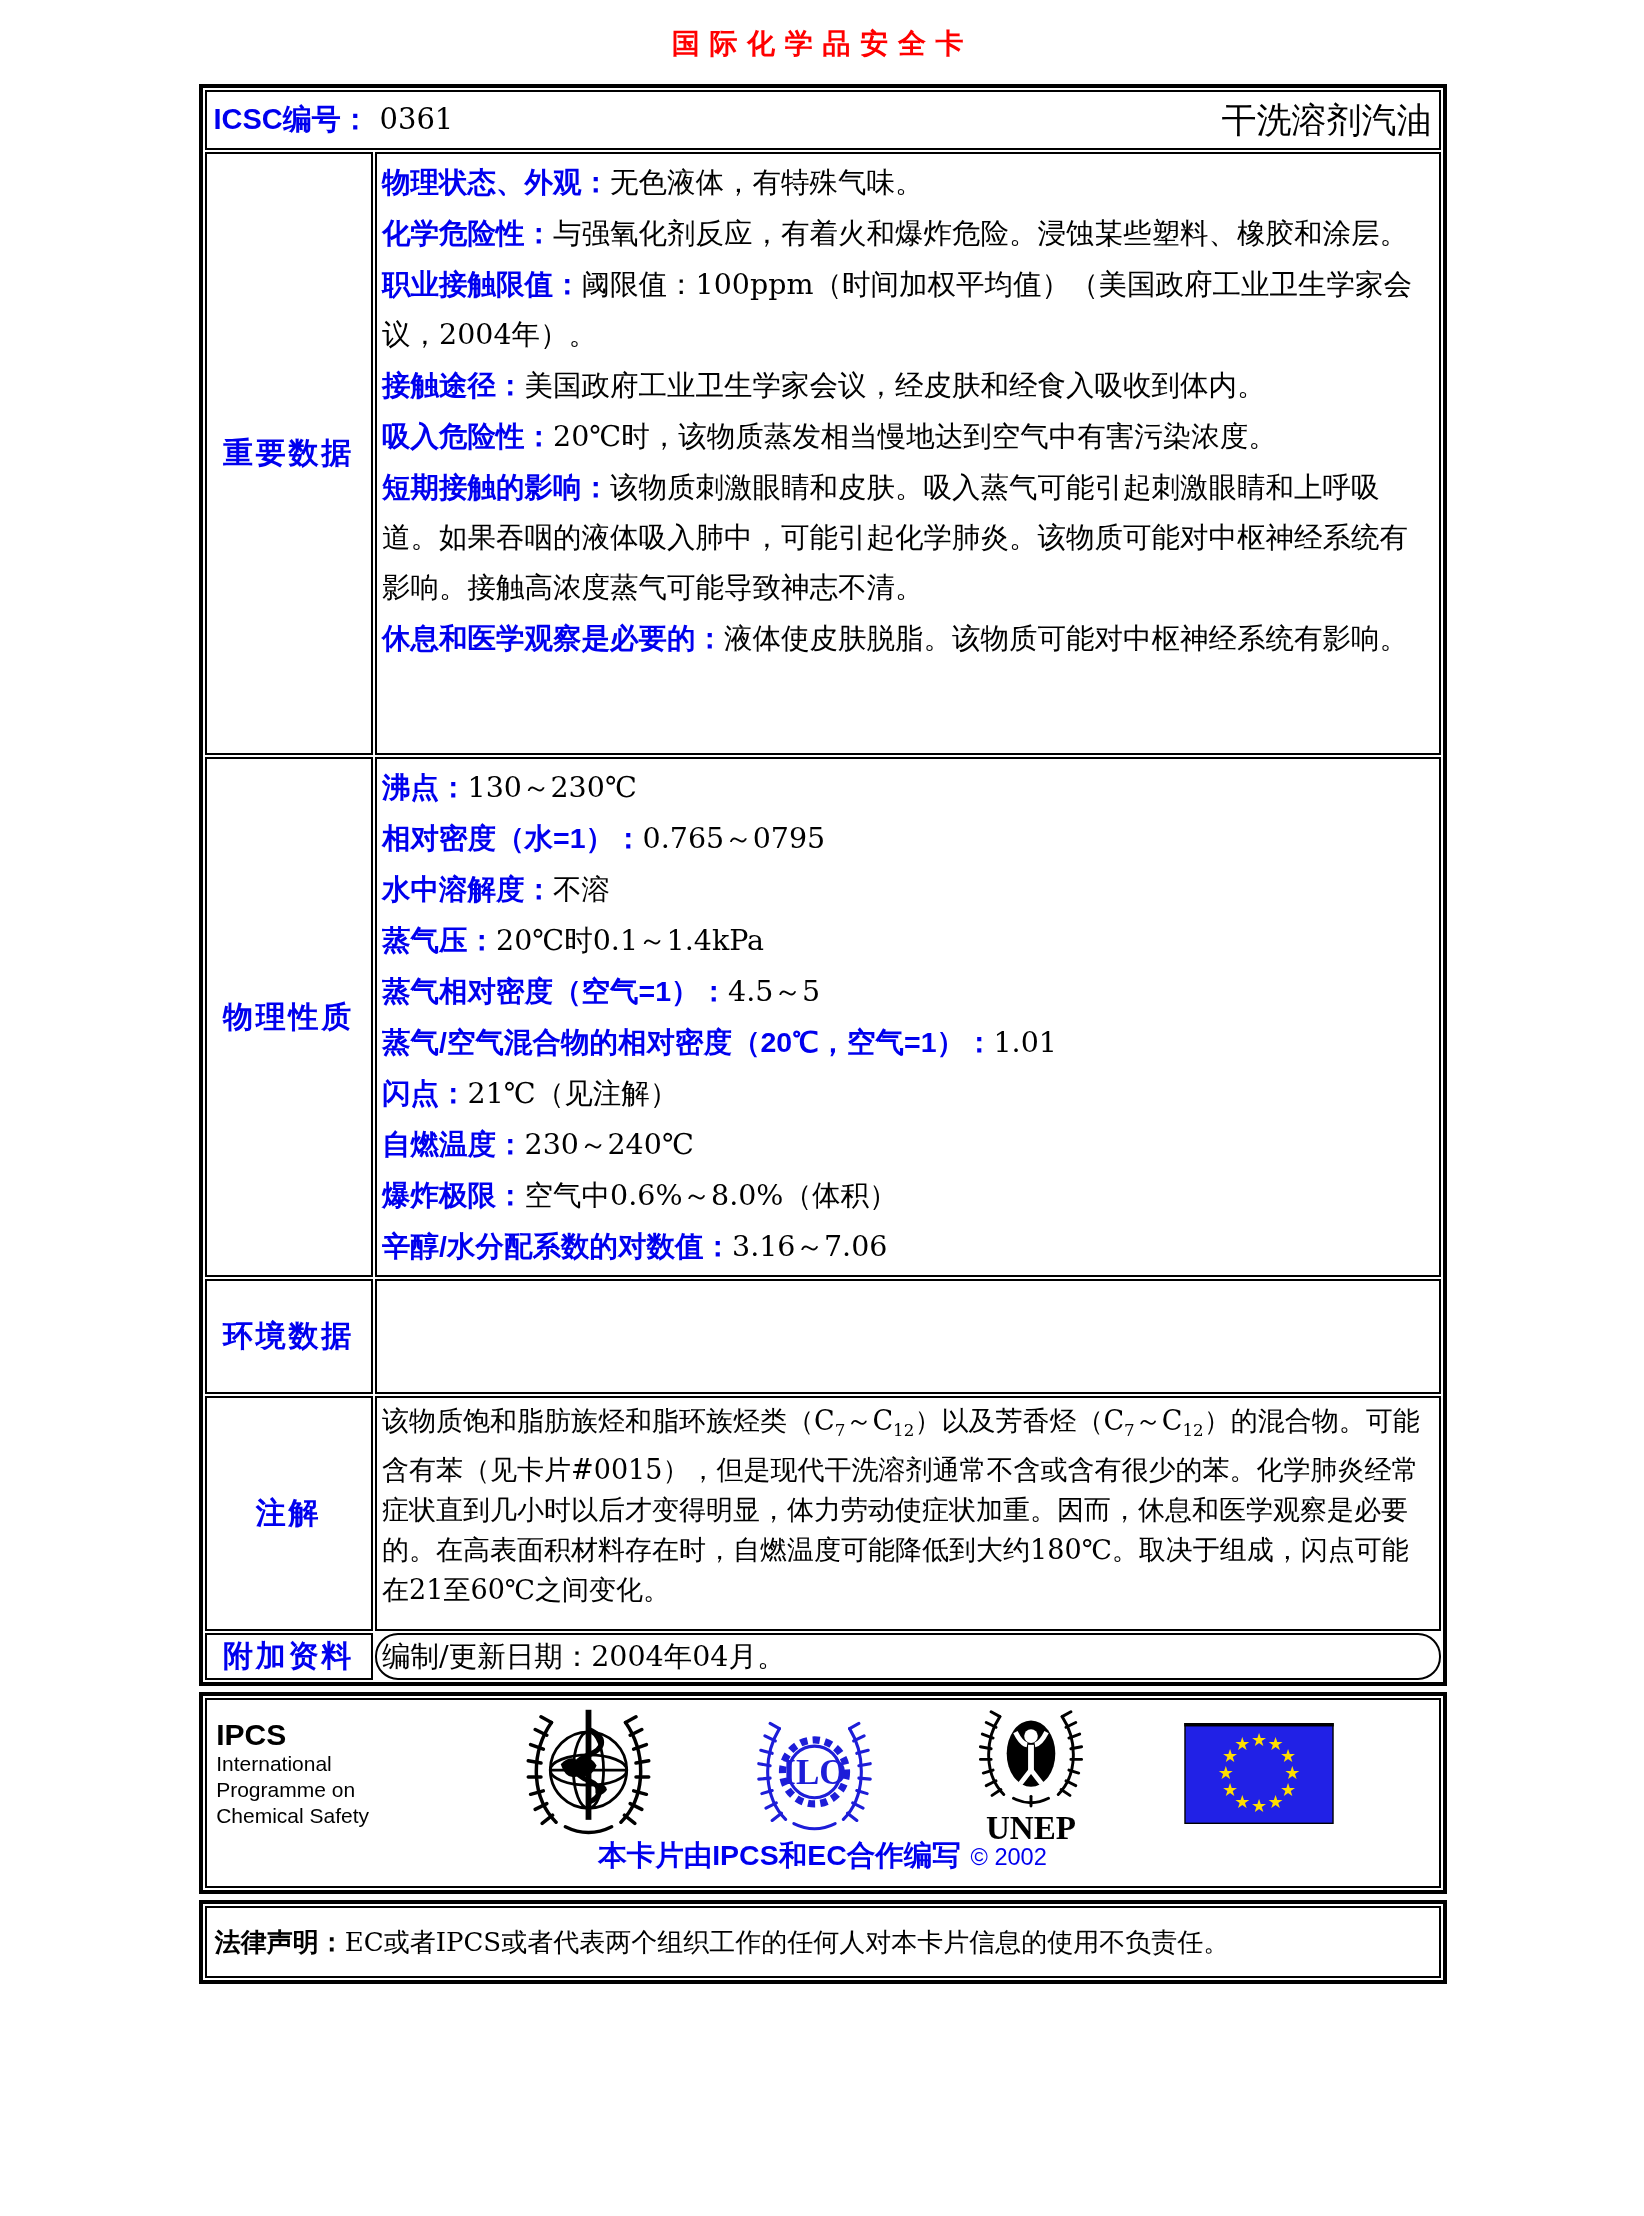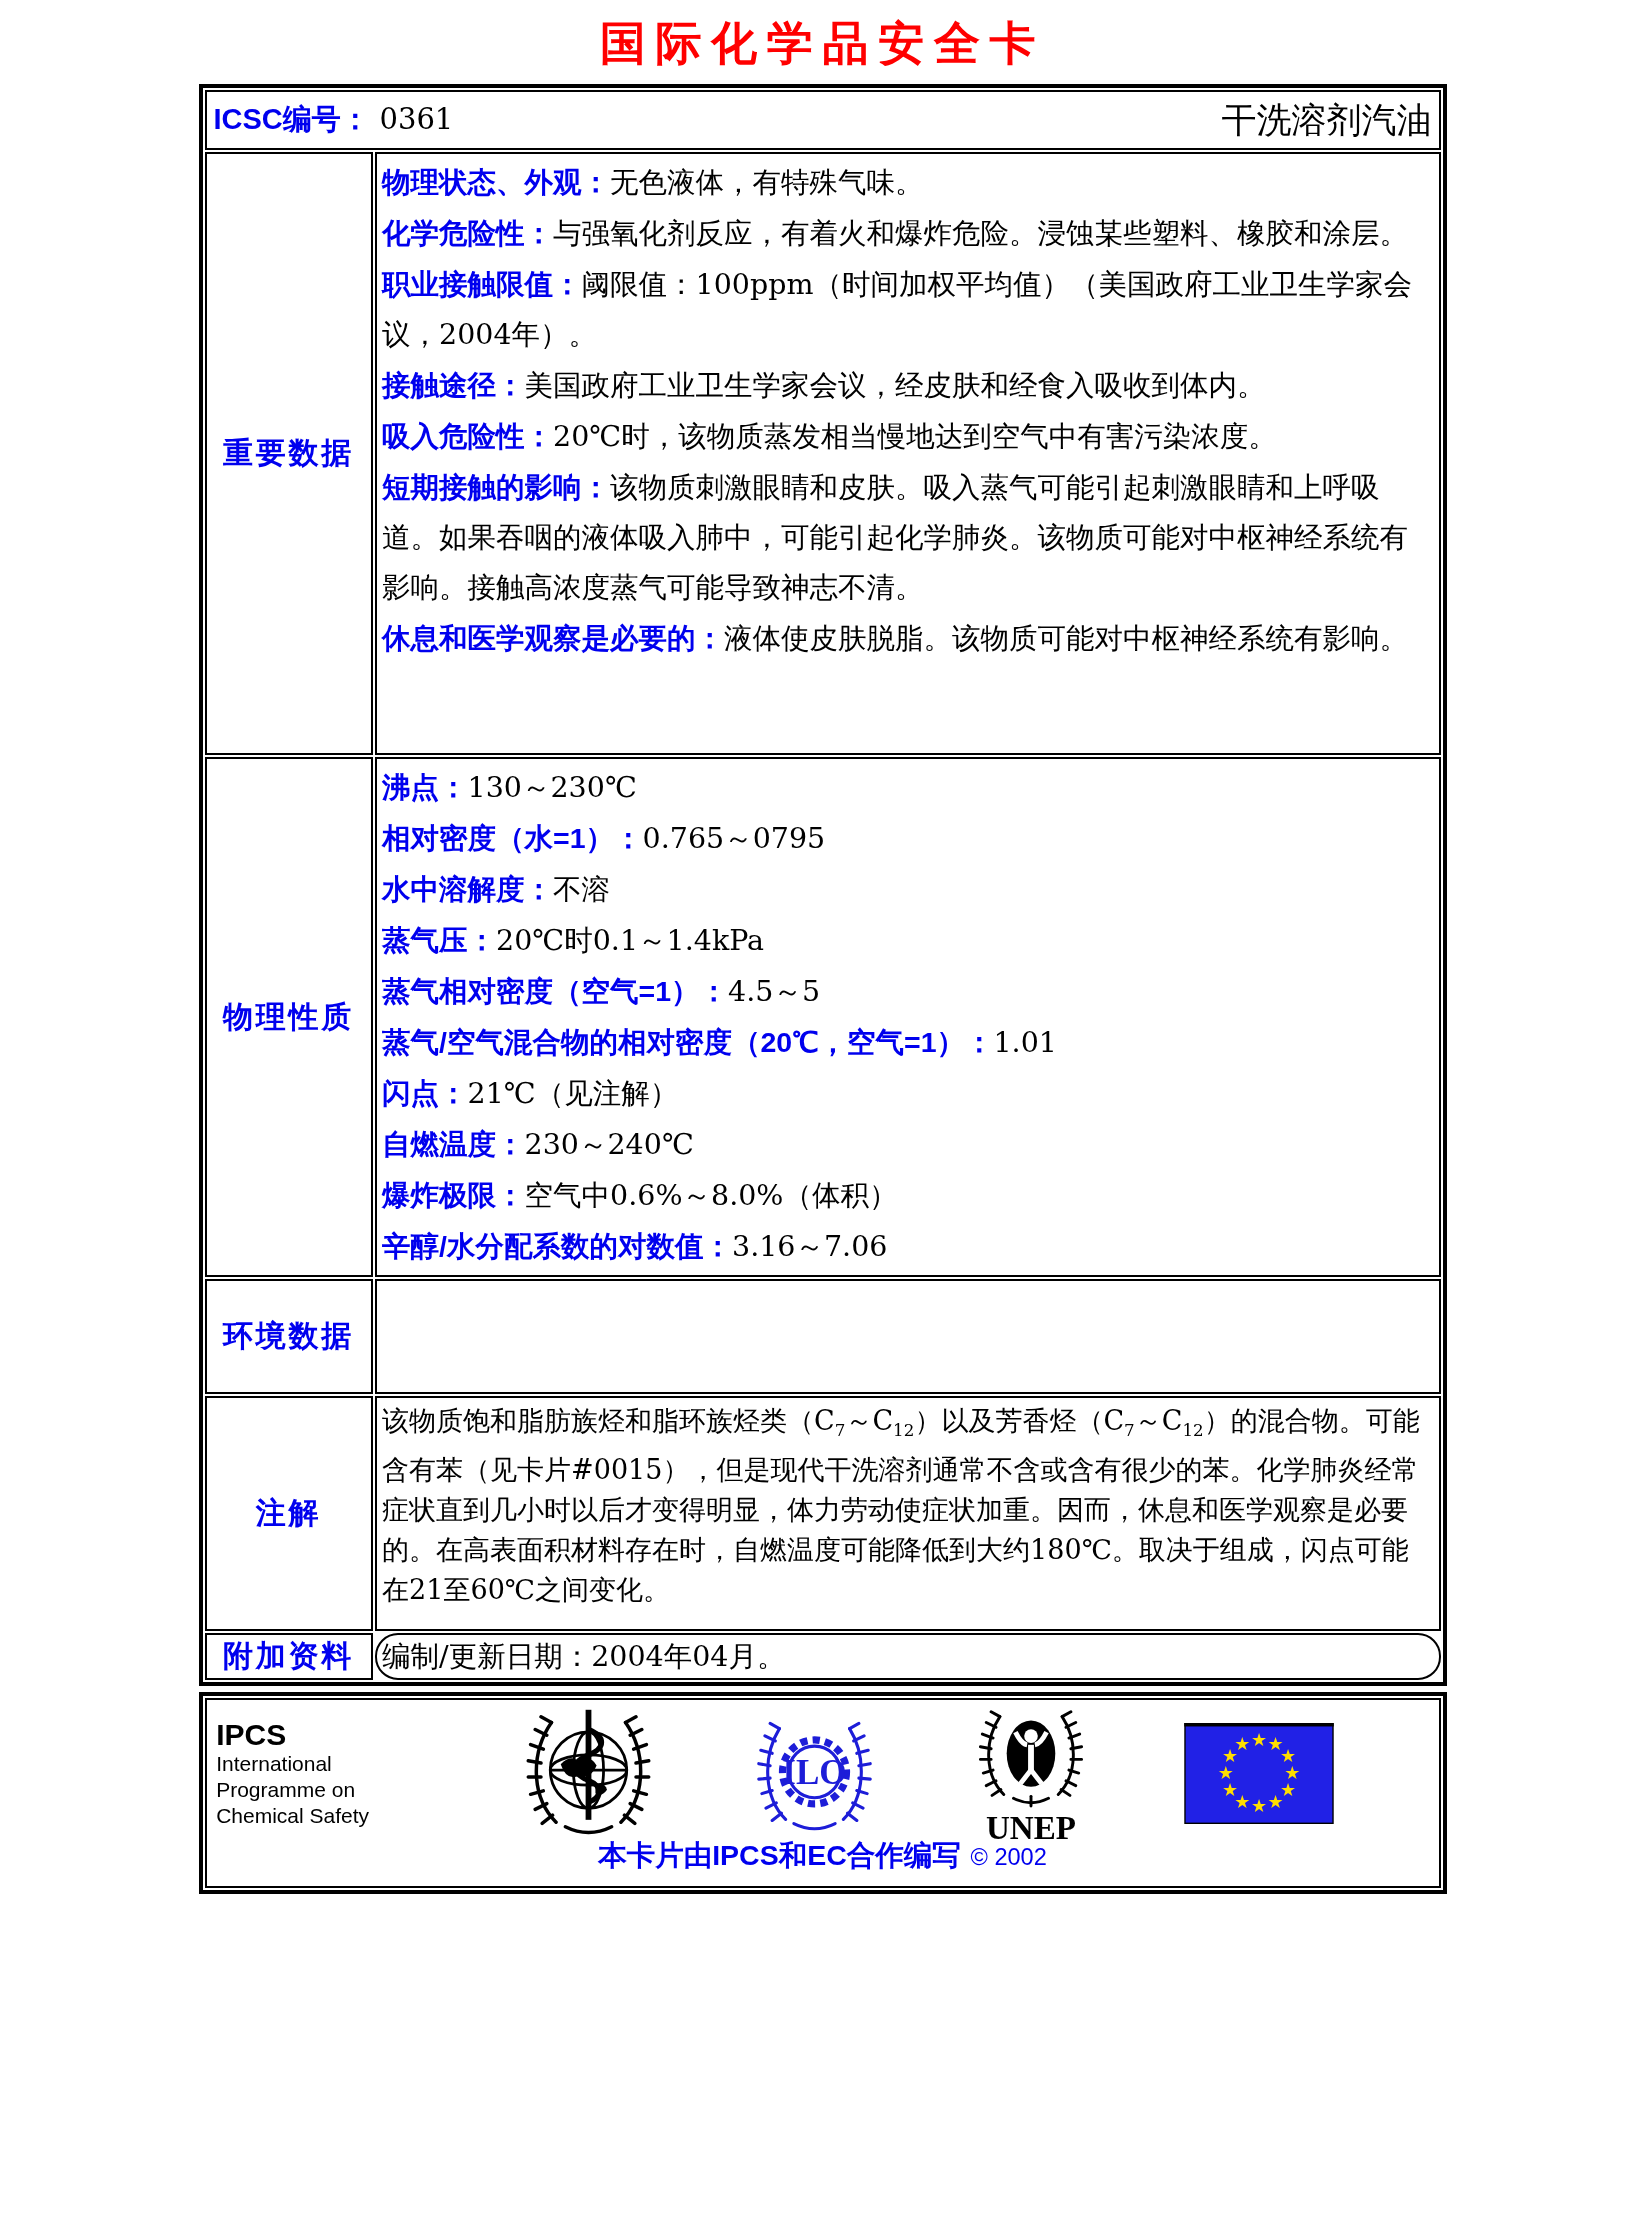--- a/index.html
+++ b/index.html
@@ -9,21 +9,21 @@
     --star:#ffde00;
     --ilo-blue:#1d1dd8;
   }
   *{box-sizing:border-box;margin:0;padding:0;}
   html,body{background:#ffffff;}
   body{width:1645px;height:2216px;position:relative;font-family:"Liberation Serif",serif;color:#000;}
   .page{width:1645px;height:2216px;padding-top:15.3px;}
   .page-title{
     width:1248px;margin:0 auto;text-align:center;
     font-family:"Liberation Serif",serif;font-weight:bold;
-    font-size:46px;line-height:58px;letter-spacing:9.7px;color:var(--red);
+    font-size:28px;line-height:58px;letter-spacing:9.7px;color:var(--red);
   }
   .tables{width:1248px;margin:11px auto 0 auto;}
   table.card{
     width:1248px;border-collapse:separate;border-spacing:2.8px;
     border:4.9px solid #000;background:#fff;table-layout:fixed;
   }
   table.card + table.card{margin-top:5.6px;}
   td{border:2.1px solid #000;background:#fff;}
   col.label-col{width:168px;}
   .header-cell{height:60px;vertical-align:middle;padding:0 7px 0 7px;}
@@ -230,16 +230,25 @@
             <div class="spacer"></div>
           </div>
           <div class="caption-line">
             <span class="caption-text">本卡片由IPCS和EC合作编写</span><span class="caption-copy">© 2002</span>
           </div>
         </td>
       </tr>
     </tbody>
       </table>
 
+    <table class="card">
+      <tbody>
+          <tr>
+        <td class="legal-cell">
+          <span class="legal-label">法律声明：</span><span class="legal-text">EC或者IPCS或者代表两个组织工作的任何人对本卡片信息的使用不负责任。</span>
+        </td>
+      </tr>
+    </tbody>
+      </table>
 
   </div>
 </div>
 
 
 </body></html>

